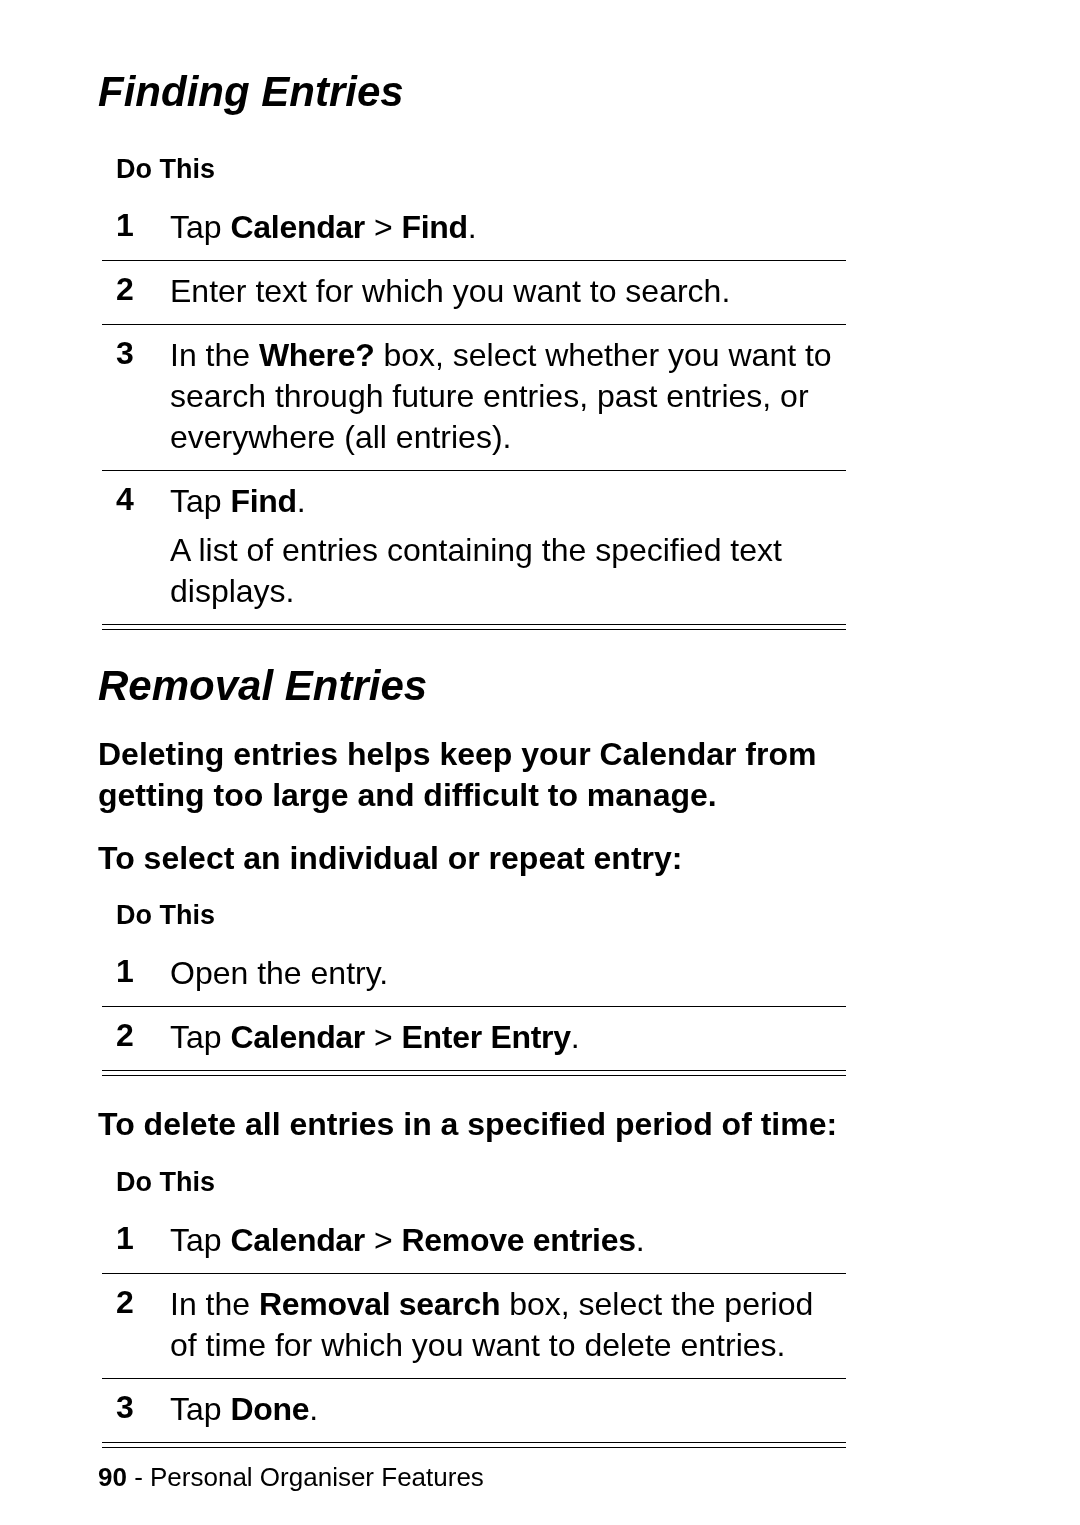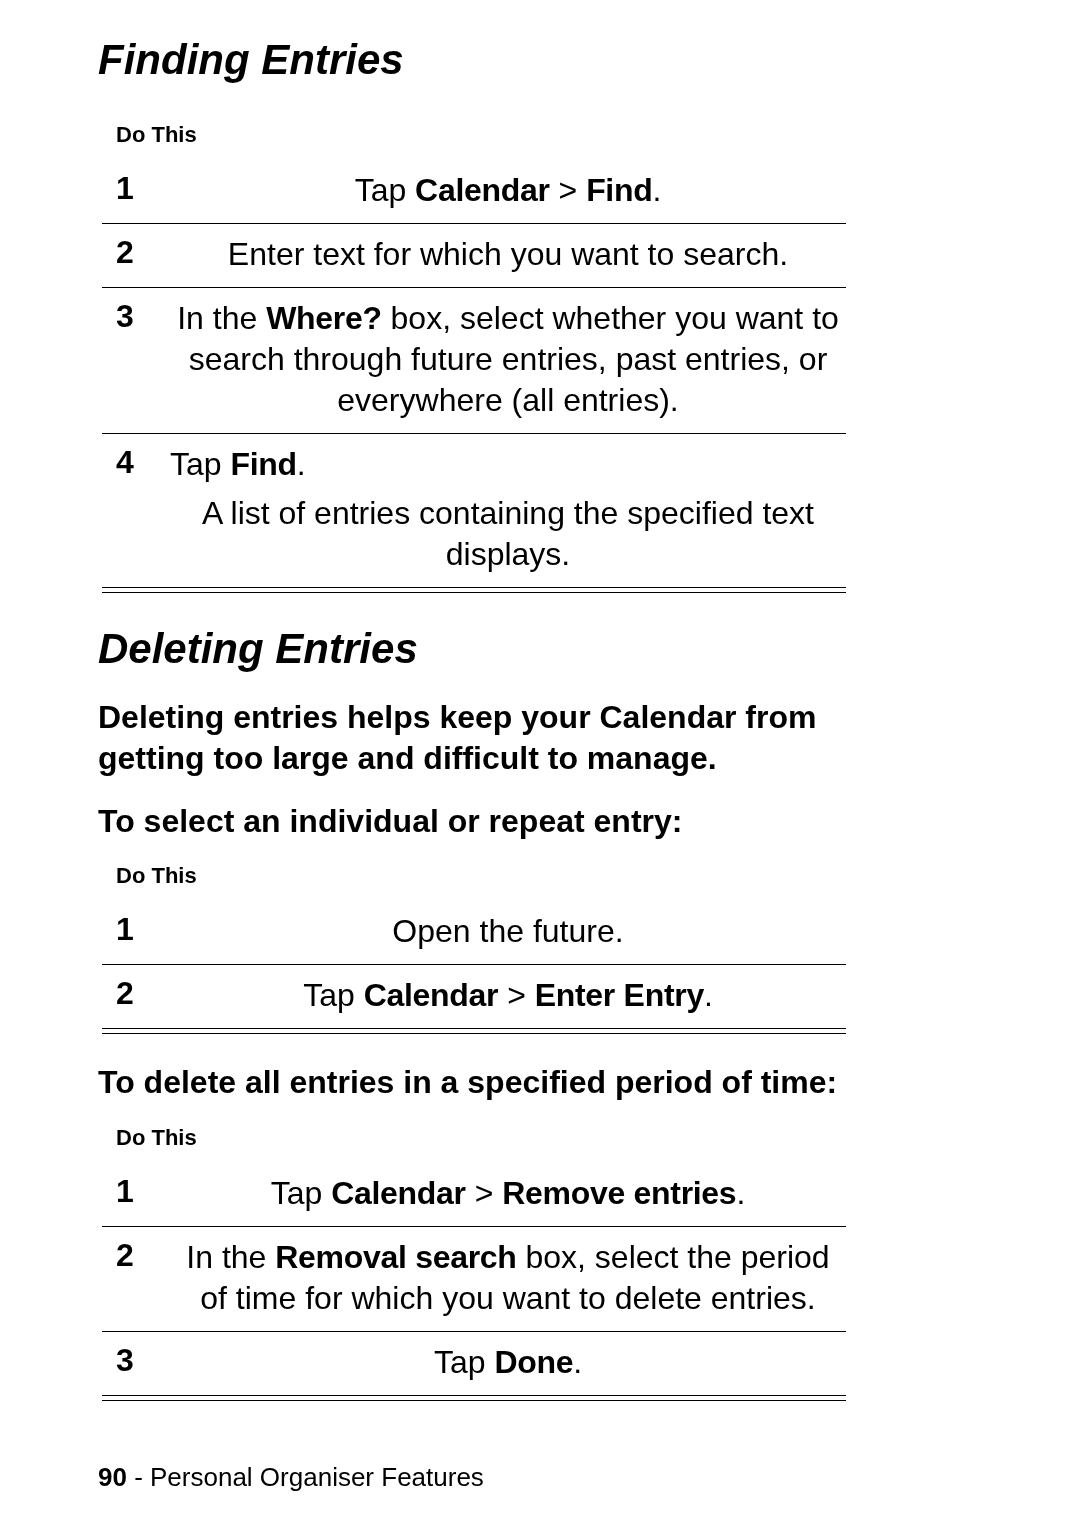--- a/index.html
+++ b/index.html
@@ -5,35 +5,35 @@
   html, body {
     margin: 0;
     padding: 0;
     background: #fff;
     width: 1080px;
   }
   .page {
     box-sizing: border-box;
     width: 948px;
     min-height: 1525px;
-    padding: 36px 102px 40px 98px;
+    padding: 68px 102px 40px 98px;
     position: relative;
     font-family: Arial, Helvetica, sans-serif;
     color: #000;
   }
   .h1 {
     font-style: italic;
     font-weight: 700;
     font-size: 42px;
     margin: 0 0 38px 0;
   }
   .h1.second { margin-top: 32px; margin-bottom: 24px; }
   .do-header {
     font-weight: 700;
-    font-size: 22px;
+    font-size: 27px;
     margin-left: 18px;
     margin-bottom: 12px;
   }
   .step-row {
     display: flex;
     align-items: flex-start;
     padding: 10px 0 12px 0;
     border-bottom: 1.5px solid #000;
     margin-left: 4px;
   }
@@ -45,21 +45,21 @@
     font-size: 32px;
     text-align: left;
     padding-left: 14px;
   }
   .step-body {
     flex: 1 1 auto;
     font-size: 32px;
     line-height: 1.28;
   }
   .step-body p { margin: 0 0 8px 0; }
-  .step-body p:last-child { margin-bottom: 0; text-align: center; }
+  .step-body p:last-child { margin-bottom: 0; }
   .step-body .cond { font-family: "Arial Narrow", Arial, Helvetica, sans-serif; font-weight: 700; letter-spacing: -0.3px; }
   .double-rule {
     margin-left: 4px;
     border-top: 1.5px solid #000;
     height: 4px;
     border-bottom: 1.5px solid #000;
     margin-bottom: 28px;
   }
   .para {
     font-size: 32px;
@@ -106,32 +106,32 @@
     <div class="step-row last">
       <div class="step-num">4</div>
       <div class="step-body">
         <p><span>Tap </span><span class="cond">Find</span><span>.</span></p>
         <p><span>A list of entries containing the specified text displays.</span></p>
       </div>
     </div>
     <div class="double-rule"></div>
   </div>
 
-  <h2 class="h1 second">Deleting Entries</h2>
+  <h2 class="h1 second">Removal Entries</h2>
 
   <p class="para">Deleting entries helps keep your Calendar from getting too large and difficult to manage.</p>
   <p class="para">To select an individual or repeat entry:</p>
 
   <div class="do-header">Do This</div>
 
   <div>
     <div class="step-row">
       <div class="step-num">1</div>
       <div class="step-body">
-        <p><span>Open the future.</span></p>
+        <p><span>Open the entry.</span></p>
       </div>
     </div>
     <div class="step-row last">
       <div class="step-num">2</div>
       <div class="step-body">
         <p><span>Tap </span><span class="cond">Calendar</span><span> &gt; </span><span class="cond">Enter Entry</span><span>.</span></p>
       </div>
     </div>
     <div class="double-rule"></div>
   </div>

